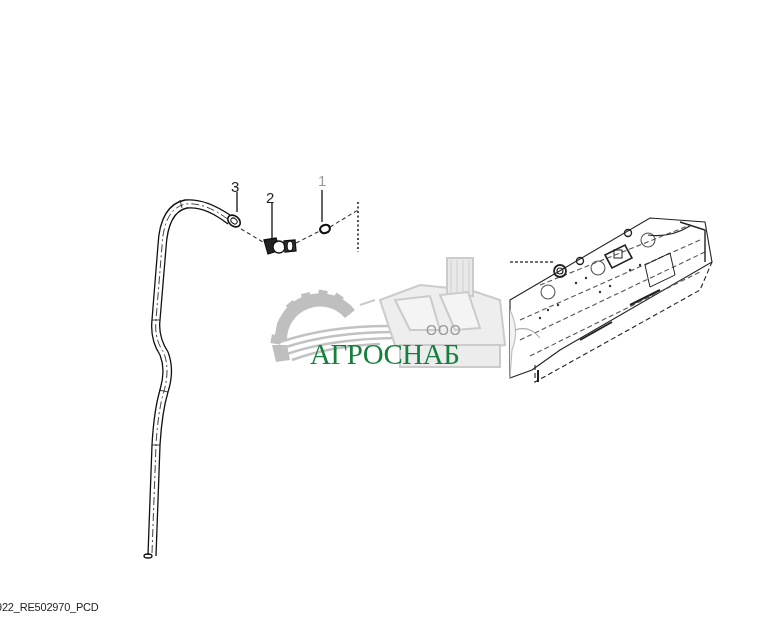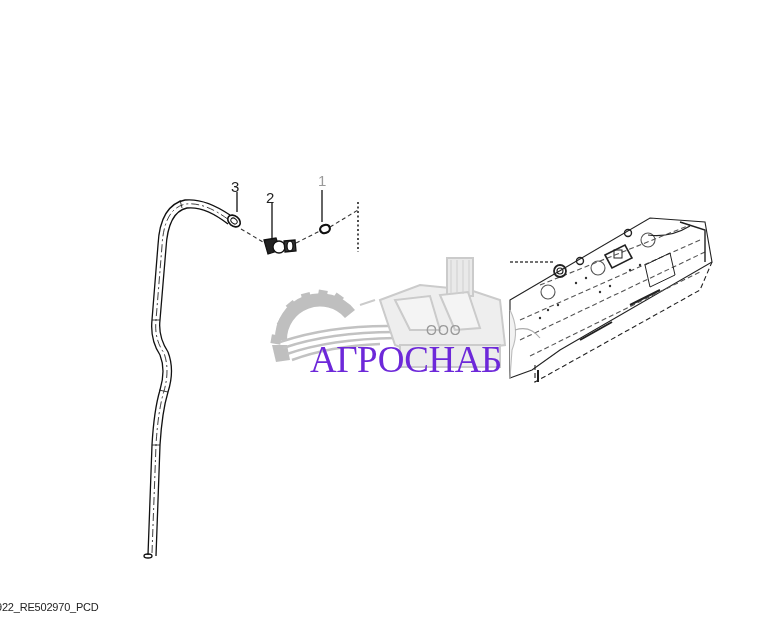--- a/index.html
+++ b/index.html
@@ -8,21 +8,21 @@
     .canvas { position: absolute; left: 0; top: 0; width: 781px; height: 641px; }
     .callout { position: absolute; font-family: "Liberation Sans", sans-serif;
                font-size: 15px; color: #222; line-height: 1; }
     .callout.faded { color: #999; }
     .callout .bubble { position: absolute; width: 13px; height: 13px; border-radius: 50%;
                        background: #d8d8d8; left: -3px; top: 0px; z-index: -1; }
     .footer-label { position: absolute; left: -4px; top: 601px; font-size: 11px;
                     color: #222; font-family: "Liberation Sans", sans-serif; letter-spacing: -0.2px; }
     .wm-ooo { position: absolute; left: 388px; top: 322px; font-size: 14px; color: #9a9a9a;
               font-family: "Liberation Sans", sans-serif; letter-spacing: 1px; margin-left: 38px; }
-    .wm-name { position: absolute; left: 310px; top: 338px; font-size: 37px; color: #6d28d9;
+    .wm-name { position: absolute; left: 310px; top: 338px; font-size: 29px; color: #15803d;
                font-family: "Liberation Serif", serif; letter-spacing: -0.5px; }
   </style>
 </head>
 <body>
 
 <div class="canvas">
 
   <svg width="781" height="641" viewBox="0 0 781 641" style="position:absolute;left:0;top:0">
 
     <g opacity="0.85">

